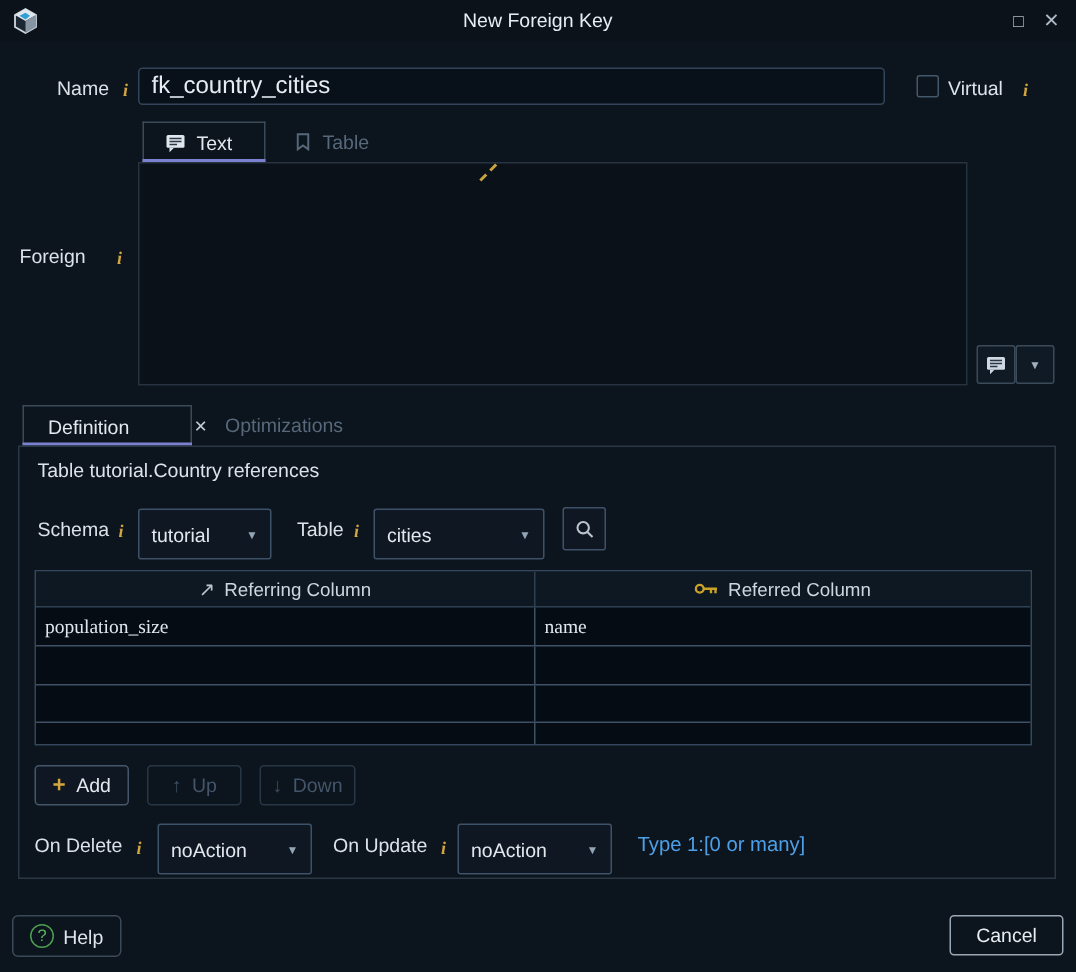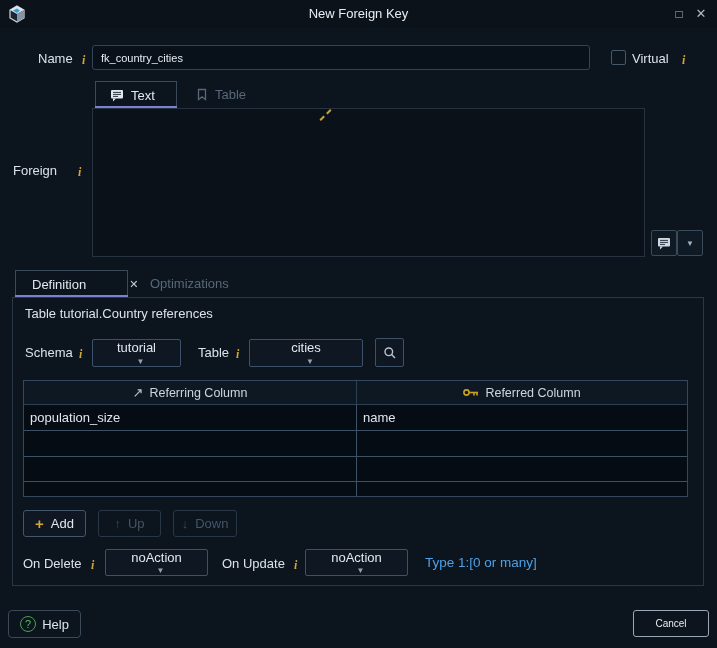--- a/index.html
+++ b/index.html
@@ -18,21 +18,21 @@
   .app-icon { position:absolute; left:8px; top:5px; width:18px; height:18px; }
   .title { position:absolute; left:0; top:0; width:717px; height:28px; line-height:28px; text-align:center; color:#e8edf3; font-size:13px; }
   .win-btn { position:absolute; top:0; width:24px; height:28px; line-height:28px; text-align:center; color:#aeb9c4; font-size:13px; cursor:default; }
   .btn-max { right:26px; font-size:12px; }
   .btn-close { right:4px; }
 
   .lbl { position:absolute; color:#dbe2ea; }
   .info { font-family:"Liberation Serif", serif; font-style:italic; font-weight:bold; color:#d2a53f; font-size:12px; padding-left:2px; }
 
   
-  .name-input { position:absolute; left:92px; top:45px; width:498px; height:25px; background:#081019; border:1px solid #31445a; border-radius:3px; color:#e6ecf2; font-family:"Liberation Sans",sans-serif; font-size:11px; padding:0 8px; outline:none; }
+  .name-input { position:absolute; left:92px; top:45px; width:498px; height:25px; background:#081019; border:1px solid #31445a; border-radius:3px; color:#e6ecf2; font-family:"Liberation Sans",sans-serif; font-size:16px; padding:0 8px; outline:none; }
   .checkbox { position:absolute; left:611px; top:50px; width:15px; height:15px; border:1px solid #44586c; border-radius:2px; background:transparent; }
 
   
   .ctab { position:absolute; top:81px; height:27px; display:flex; align-items:center; gap:7px; padding:0 14px; }
   .ctab.active { border:1px solid #3b4a59; border-bottom:none; background:#0c141d; color:#e2e8ee; }
   .ctab.inactive { color:#56687a; }
   .tab-underline { position:absolute; height:2px; background:#7b80cf; }
 
   .comment-area { position:absolute; left:92px; top:108px; width:553px; height:149px; background:#0a1119; border:1px solid #263240; color:#dfe5ec; font-family:"Liberation Sans",sans-serif; font-size:13px; resize:none; outline:none; padding:4px 6px; }
   .pencil { position:absolute; left:318px; top:114px; width:15px; height:0; border-top:2px dashed #c8a43e; transform:rotate(-45deg); }
@@ -43,51 +43,51 @@
   
   .mtab { position:absolute; top:270px; height:27px; display:flex; align-items:center; gap:8px; padding:0 16px; }
   .mtab.active { border:1px solid #3b4a59; border-bottom:none; color:#e2e8ee; }
   .mtab.inactive { color:#56687a; }
   .tab-close { font-size:11px; color:#c3cdd7; }
 
   
   .panel { position:absolute; left:12px; top:297px; width:692px; height:289px; border:1px solid #2a3745; }
 
   
-  .dropdown { position:absolute; height:28px; background:#0e1722; border:1px solid #3d5168; border-radius:2px; display:flex; align-items:center; justify-content:space-between; padding:0 8px; color:#e2e8ee;flex-direction:column; }
+  .dropdown { position:absolute; height:28px; background:#0e1722; border:1px solid #3d5168; border-radius:2px; display:flex; align-items:center; justify-content:space-between; padding:16px 8px; color:#e2e8ee; }
   .dd-arrow { font-size:8px; color:#93a4b4; padding-left:8px; }
 
   .search-btn { position:absolute; left:375px; top:338px; width:29px; height:29px; border:1px solid #3d5168; border-radius:2px; background:#0e1722; display:flex; align-items:center; justify-content:center; }
 
   
   .grid { position:absolute; left:23px; top:380px; width:665px; height:117px; border:1px solid #35475c; overflow:hidden; background:#060c13; }
   .grid-header { display:flex; height:24px; background:#0d1822; border-bottom:1px solid #2e4152; }
   .grid-hcell { display:flex; align-items:center; justify-content:center; gap:6px; color:#ccd6e0; font-size:12.5px; }
   .grid-hcell.c1 { width:334px; border-right:1px solid #2e4152; }
   .grid-hcell.c2 { width:331px; }
   .grid-row { display:flex; border-bottom:1px solid #3e5066; }
-  .grid-cell { display:flex; align-items:center; padding:0 6px; color:#e0e6ed; font-size:13px; overflow:hidden; white-space:nowrap; }
+  .grid-cell { display:flex; align-items:center; padding:0 6px; color:#e0e6ed; font-size:13px; overflow:hidden; white-space:nowrap;font-family:Liberation Serif, serif; }
   .grid-cell.c1 { width:334px; border-right:1px solid #3e5066; }
   .grid-cell.c2 { width:331px; }
   .ref-arrow { color:#b9c4cf; font-size:13px; }
 
   
   .act-btn { position:absolute; top:510px; height:27px; border-radius:3px; display:flex; align-items:center; justify-content:center; gap:7px; font-size:13px; }
   .act-btn.enabled { border:1px solid #44566a; color:#e2e8ee; background:#0e1722; }
   .act-btn.disabled { border:1px solid #283747; color:#44556a; background:transparent; }
   .plus { color:#d2a53f; font-size:15px; font-weight:bold; }
   .ud-arrow { font-size:13px; color:#3d4f63; }
 
   .type-hint { position:absolute; left:425px; top:555px; color:#4da0e8; font-size:13.5px; }
 
   
   .help-btn { position:absolute; left:8px; top:610px; width:73px; height:28px; border:1px solid #3b4a59; border-radius:4px; background:#0c141d; display:flex; align-items:center; justify-content:center; gap:6px; color:#dde4ec; }
   .help-q { width:16px; height:16px; border:1px solid #4c9f4f; border-radius:50%; color:#5cb860; font-size:11px; display:flex; align-items:center; justify-content:center; }
   .ok-btn { position:absolute; left:548px; top:610px; width:74px; height:27px; background:#3d4d5d; border:none; border-radius:3px; color:#eef2f6; font-size:13px; font-family:"Liberation Sans",sans-serif; }
-  .cancel-btn { position:absolute; left:633px; top:610px; width:76px; height:27px; background:#0c141d; border:1px solid #9aa7b4; border-radius:3px; color:#e8edf2; font-size:10px; font-family:"Liberation Sans",sans-serif; }
+  .cancel-btn { position:absolute; left:633px; top:610px; width:76px; height:27px; background:#0c141d; border:1px solid #9aa7b4; border-radius:3px; color:#e8edf2; font-size:13px; font-family:"Liberation Sans",sans-serif; }
 
   svg { display:block; }
 </style>
 </head>
 <body>
 
 <div id="window">
 
   <div class="titlebar">
     <span class="app-icon">

